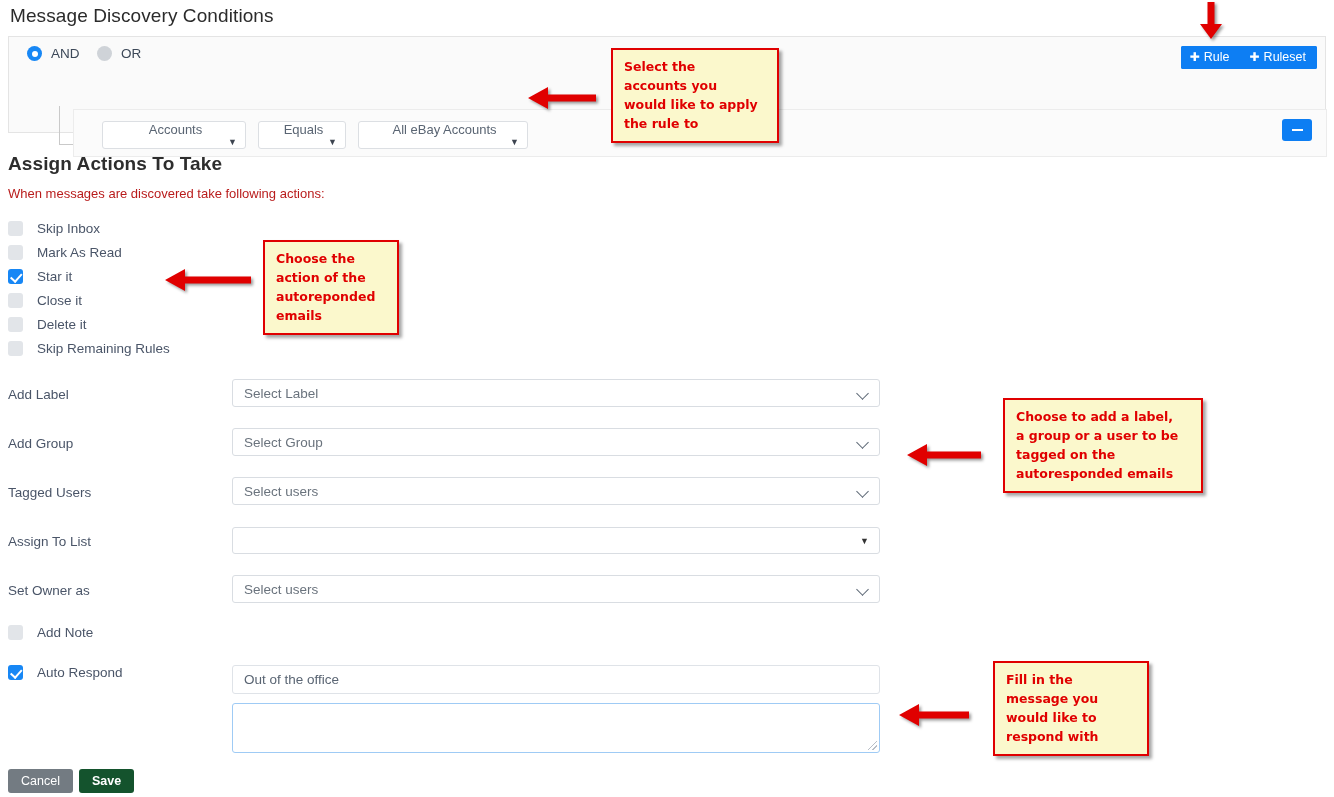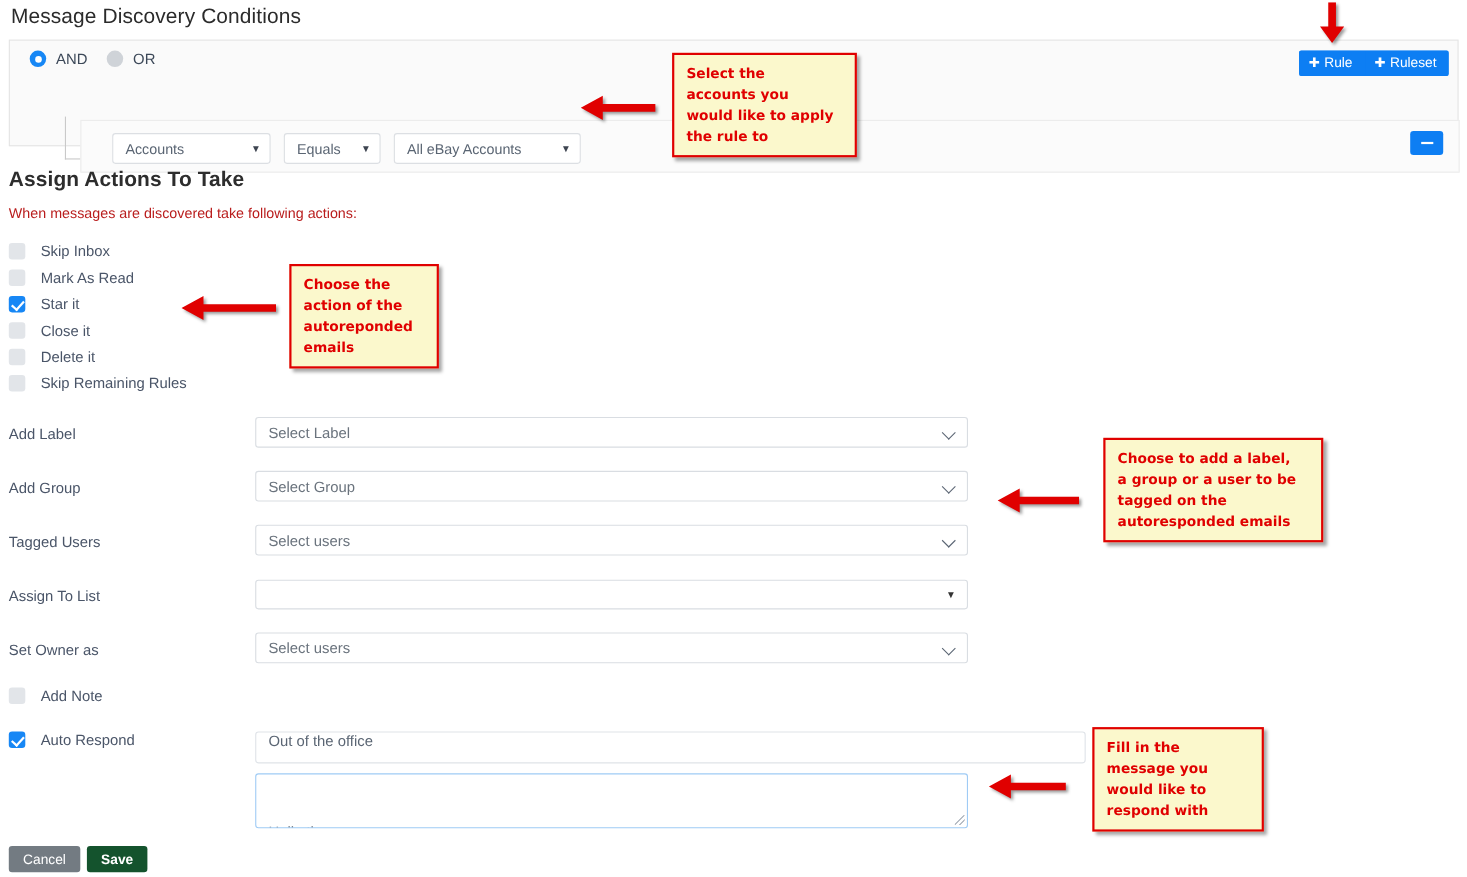--- a/index.html
+++ b/index.html
@@ -69,21 +69,21 @@
   #cond-bracket {
     position: absolute; left: 50px; top: 69px;
     width: 15px; height: 39px;
     border-left: 1px solid #c9c9c9;
     border-bottom: 1px solid #c9c9c9;
   }
   .mini-select {
     position: absolute; top: 11px; height: 28px;
     background: #fff; border: 1px solid #dcdfe3; border-radius: 3px;
     font-size: 13px; color: #5a6573;
-    display: flex; align-items: center; padding: 0 8px 0 11px;
+    display: flex; align-items: center; padding: 0 8px 0 11px; flex-direction: column;
   }
   .mini-select .caret { margin-left: auto; font-size: 9px; color: #3d4450; }
   #sel-field { left: 28px;  width: 144px; }
   #sel-op    { left: 184px; width: 88px; }
   #sel-value { left: 284px; width: 170px; }
 
   #btn-minus {
     position: absolute; right: 14px; top: 9px;
     width: 30px; height: 22px; background: #0d7ef3;
     border: none; border-radius: 3px; color: #fff;
@@ -121,24 +121,24 @@
   }
   .field-ctrl .chev::after {
     content: ""; position: absolute; left: 0; top: 1px;
     width: 8px; height: 8px; border: solid #5a6573;
     border-width: 0 1.6px 1.6px 0; transform: rotate(45deg);
   }
   .field-ctrl .tri { margin-left: auto; font-size: 9px; color: #333; }
 
   
   #inp-subject {
-    position: absolute; left: 232px; top: 665px; width: 755px; height: 29px;
+    position: absolute; left: 232px; top: 665px; width: 648px; height: 29px;
     background: #fff; border: 1px solid #dfe3e8; border-radius: 3px;
     font-size: 13.5px; color: #5a6573;
-    display: flex; align-items: flex-start; padding: 0 11px;
+    display: flex; align-items: center; padding: 0 11px;
   }
   #inp-body {
     position: absolute; left: 232px; top: 703px; width: 648px; height: 50px;
     background: #fff; border: 1px solid #9fcbf5; border-radius: 3px;
     font-size: 13.5px; color: #5a6573; line-height: 19px;
     padding: 5px 11px; white-space: pre-wrap; overflow: hidden;
   }
   #inp-body::after {
     content: ""; position: absolute; right: 2px; bottom: 2px;
     width: 9px; height: 9px;

